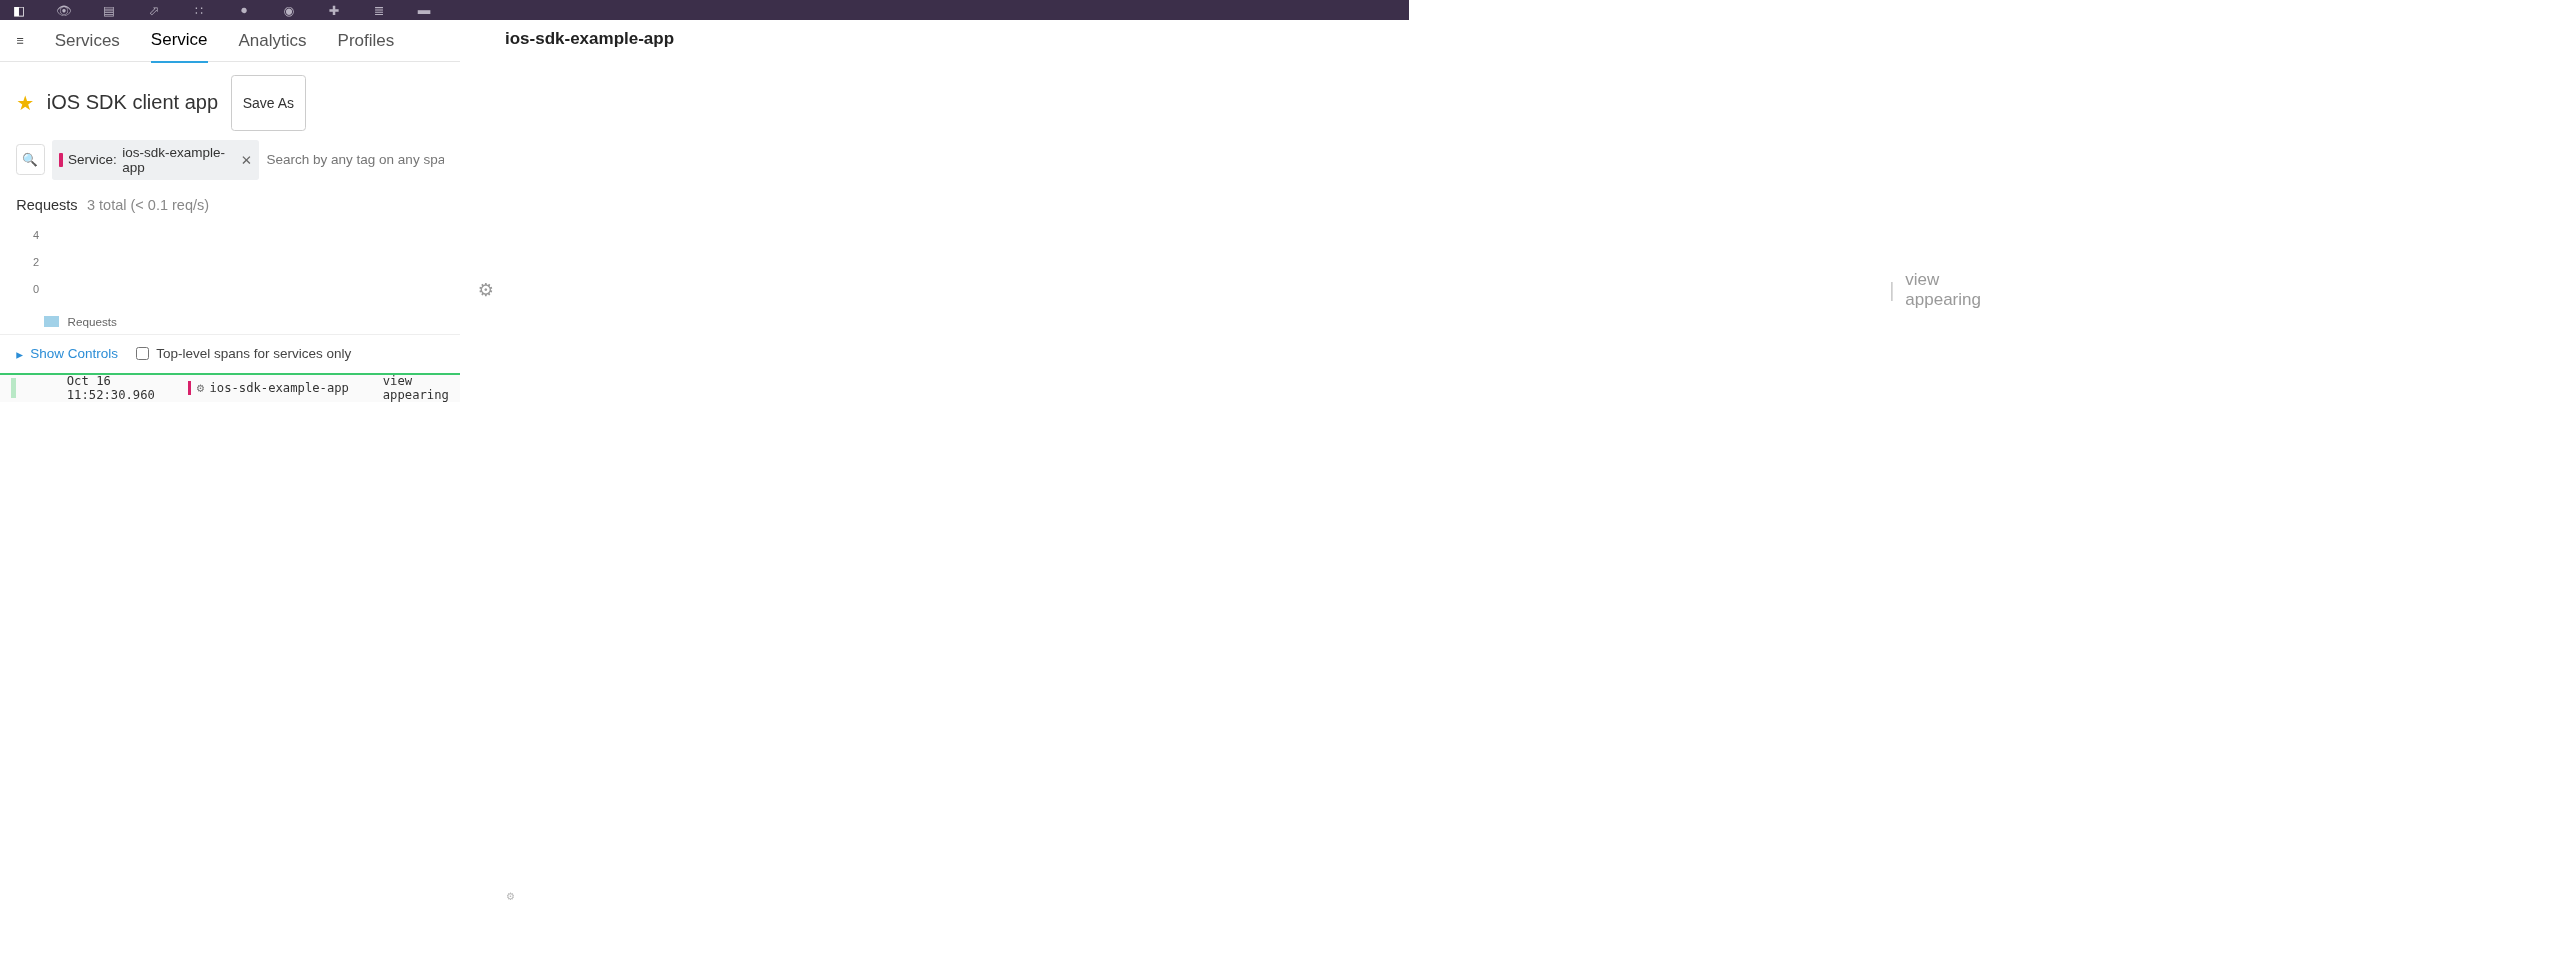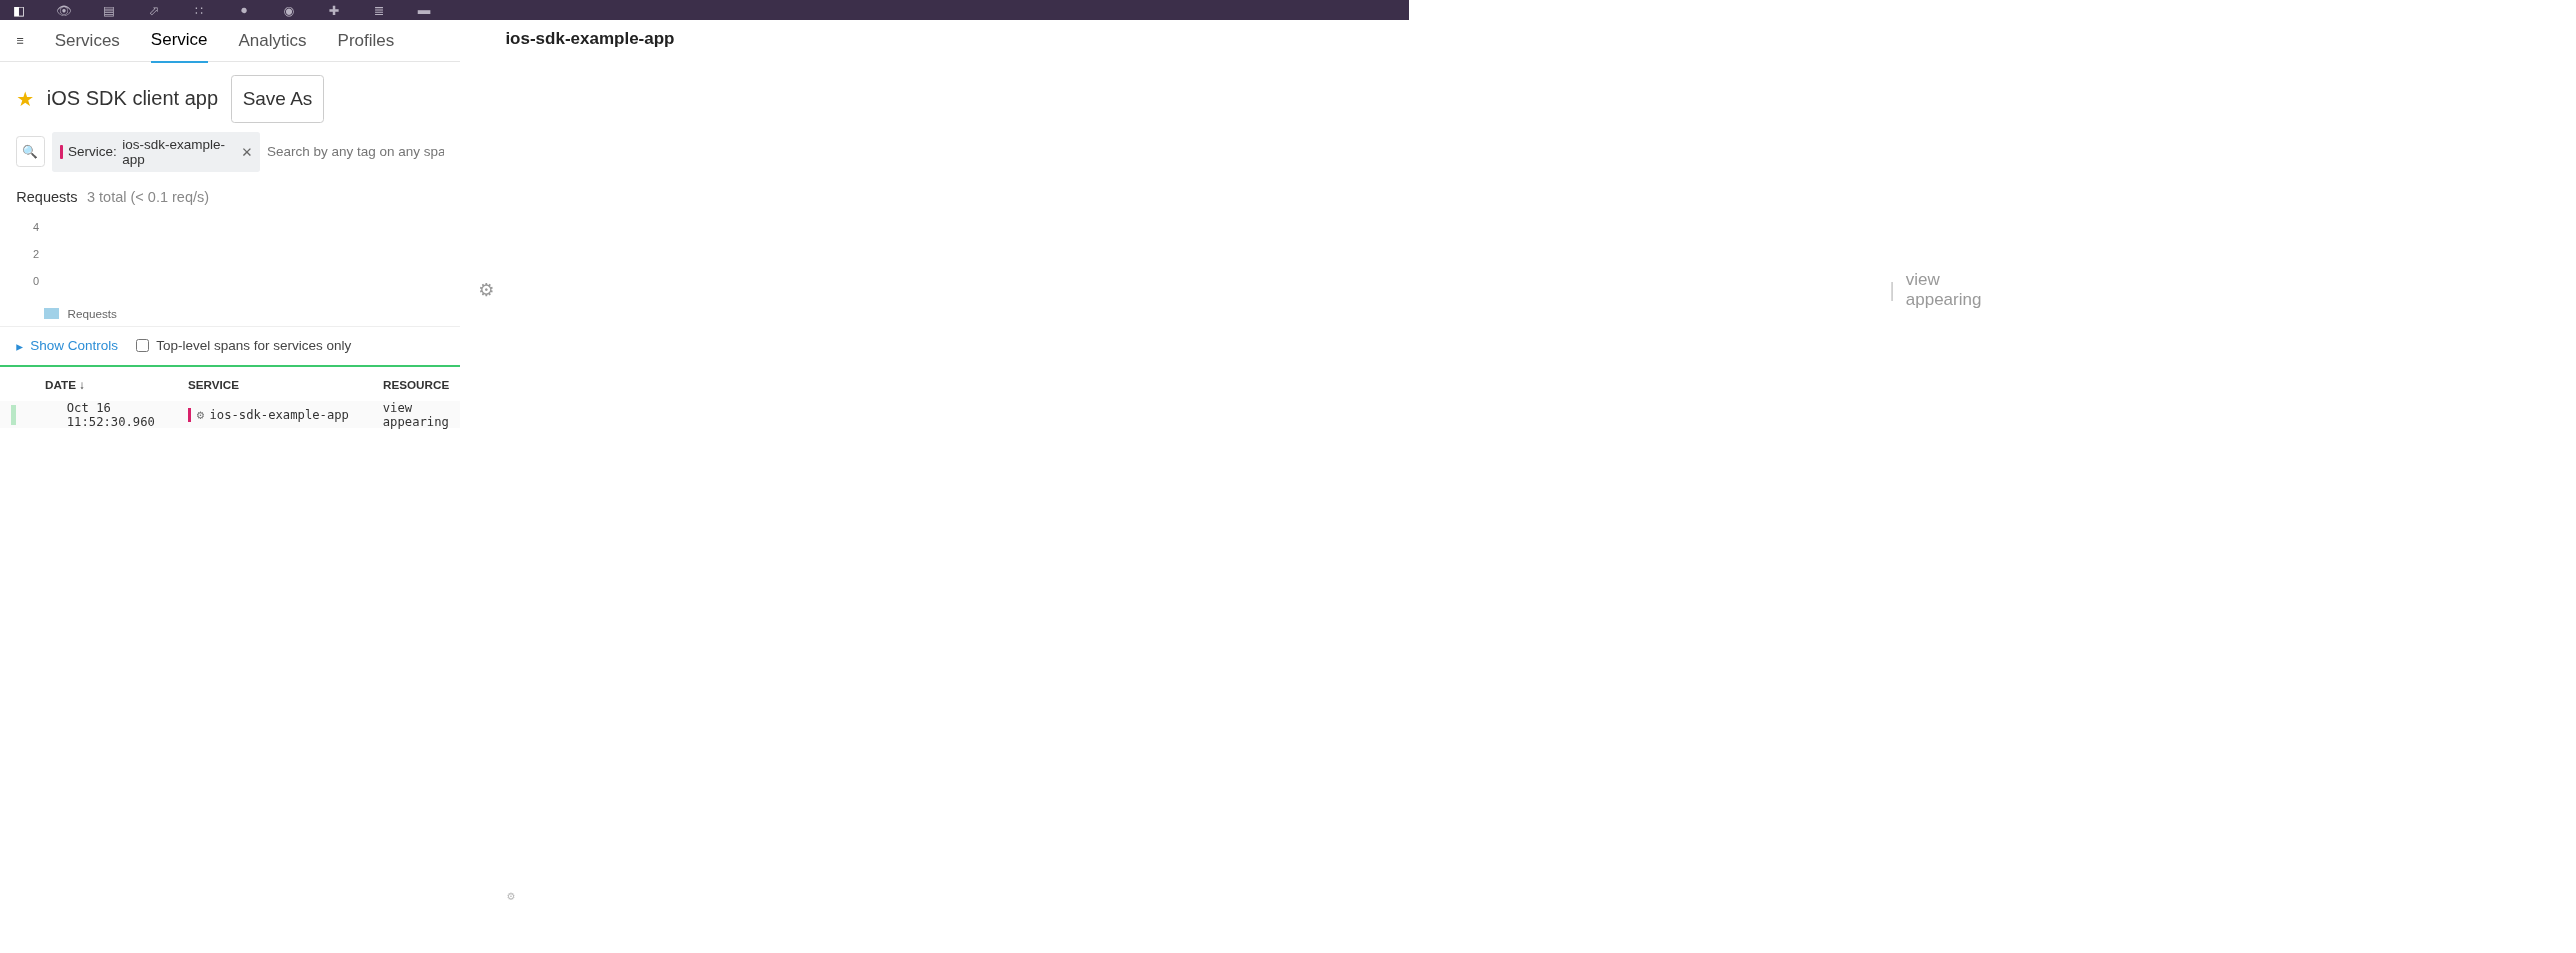--- a/index.html
+++ b/index.html
@@ -13,21 +13,21 @@
 .subnav { display: flex; align-items: center; height: 42px; border-bottom: 0.9px solid #e5e5e5; padding: 0 16.3px; gap: 31px; }
 .subnav .hamburger { color: #444; }
 .subnav .tab { color: #555; font-size: 17px; padding: 11px 0; }
 .subnav .tab.active { color: #000; border-bottom: 2.7px solid #2da3e0; }
 .left { width: 493px; border-right: 0.9px solid #ddd; display: flex; flex-direction: column; }
 .right { flex: 1; display: flex; flex-direction: column; background: #fff; }
 
 .lhead { display: flex; align-items: center; gap: 12.6px; padding: 12.6px 16.3px 9px; }
 .star { color: #f0b400; font-size: 20px; }
 .lhead h1 { font-size: 20px; font-weight: 500; color: #333; }
-.saveas { border: 0.9px solid #ccc; border-radius: 3.6px; padding: 12px 11px; background: #fff; font-size: 19px; color: #333; }
+.saveas { border: 0.9px solid #ccc; border-radius: 3.6px; padding: 19px 11px; background: #fff; font-size: 14px; color: #333; }
 
 .search { display: flex; align-items: center; gap: 7.2px; padding: 0 16.3px 11px; }
 .search .sicon { width: 31px; height: 31px; border: 0.9px solid #ddd; border-radius: 3.6px; display: flex; align-items: center; justify-content: center; color: #888; }
 .chip { display: flex; align-items: center; gap: 5.4px; background: #eef0f2; border-radius: 2.7px; padding: 5.4px 7.2px; font-size: 13.5px; }
 .chip .dot { width: 3.6px; height: 14.5px; background: #d8216a; border-radius: 0.9px; }
 .chip .x { color: #666; margin-left: 3.6px; }
 .search input { flex: 1; border: none; outline: none; font-size: 13.5px; color: #999; height: 31px; }
 
 .reqs { padding: 5.4px 16.3px 3.6px; color: #333; font-size: 14.5px; }
 .reqs .sub { color: #888; margin-left: 5.4px; }
@@ -178,25 +178,20 @@
           <span>▸</span>
           <span>Show Controls</span>
         </span>
         <label class="cb">
           <input type="checkbox" style="">
           <span>Top-level spans for services only</span>
         </label>
       </div>
 
       <div class="table">
-        <div class="thead">
-          <div class="c-date">DATE ↓</div>
-          <div class="c-service">SERVICE</div>
-          <div class="c-resource">RESOURCE</div>
-        </div>
         <div class="trow">
           <span class="bar"></span>
           <div class="c-date" style="width:155px;padding-left:3.6px">Oct 16 11:52:30.960</div>
           <div class="c-service">
             <span class="svc">
               <span class="dot2"></span>
               <span class="gear">⚙</span>
               <span>ios-sdk-example-app</span>
             </span>
           </div>

